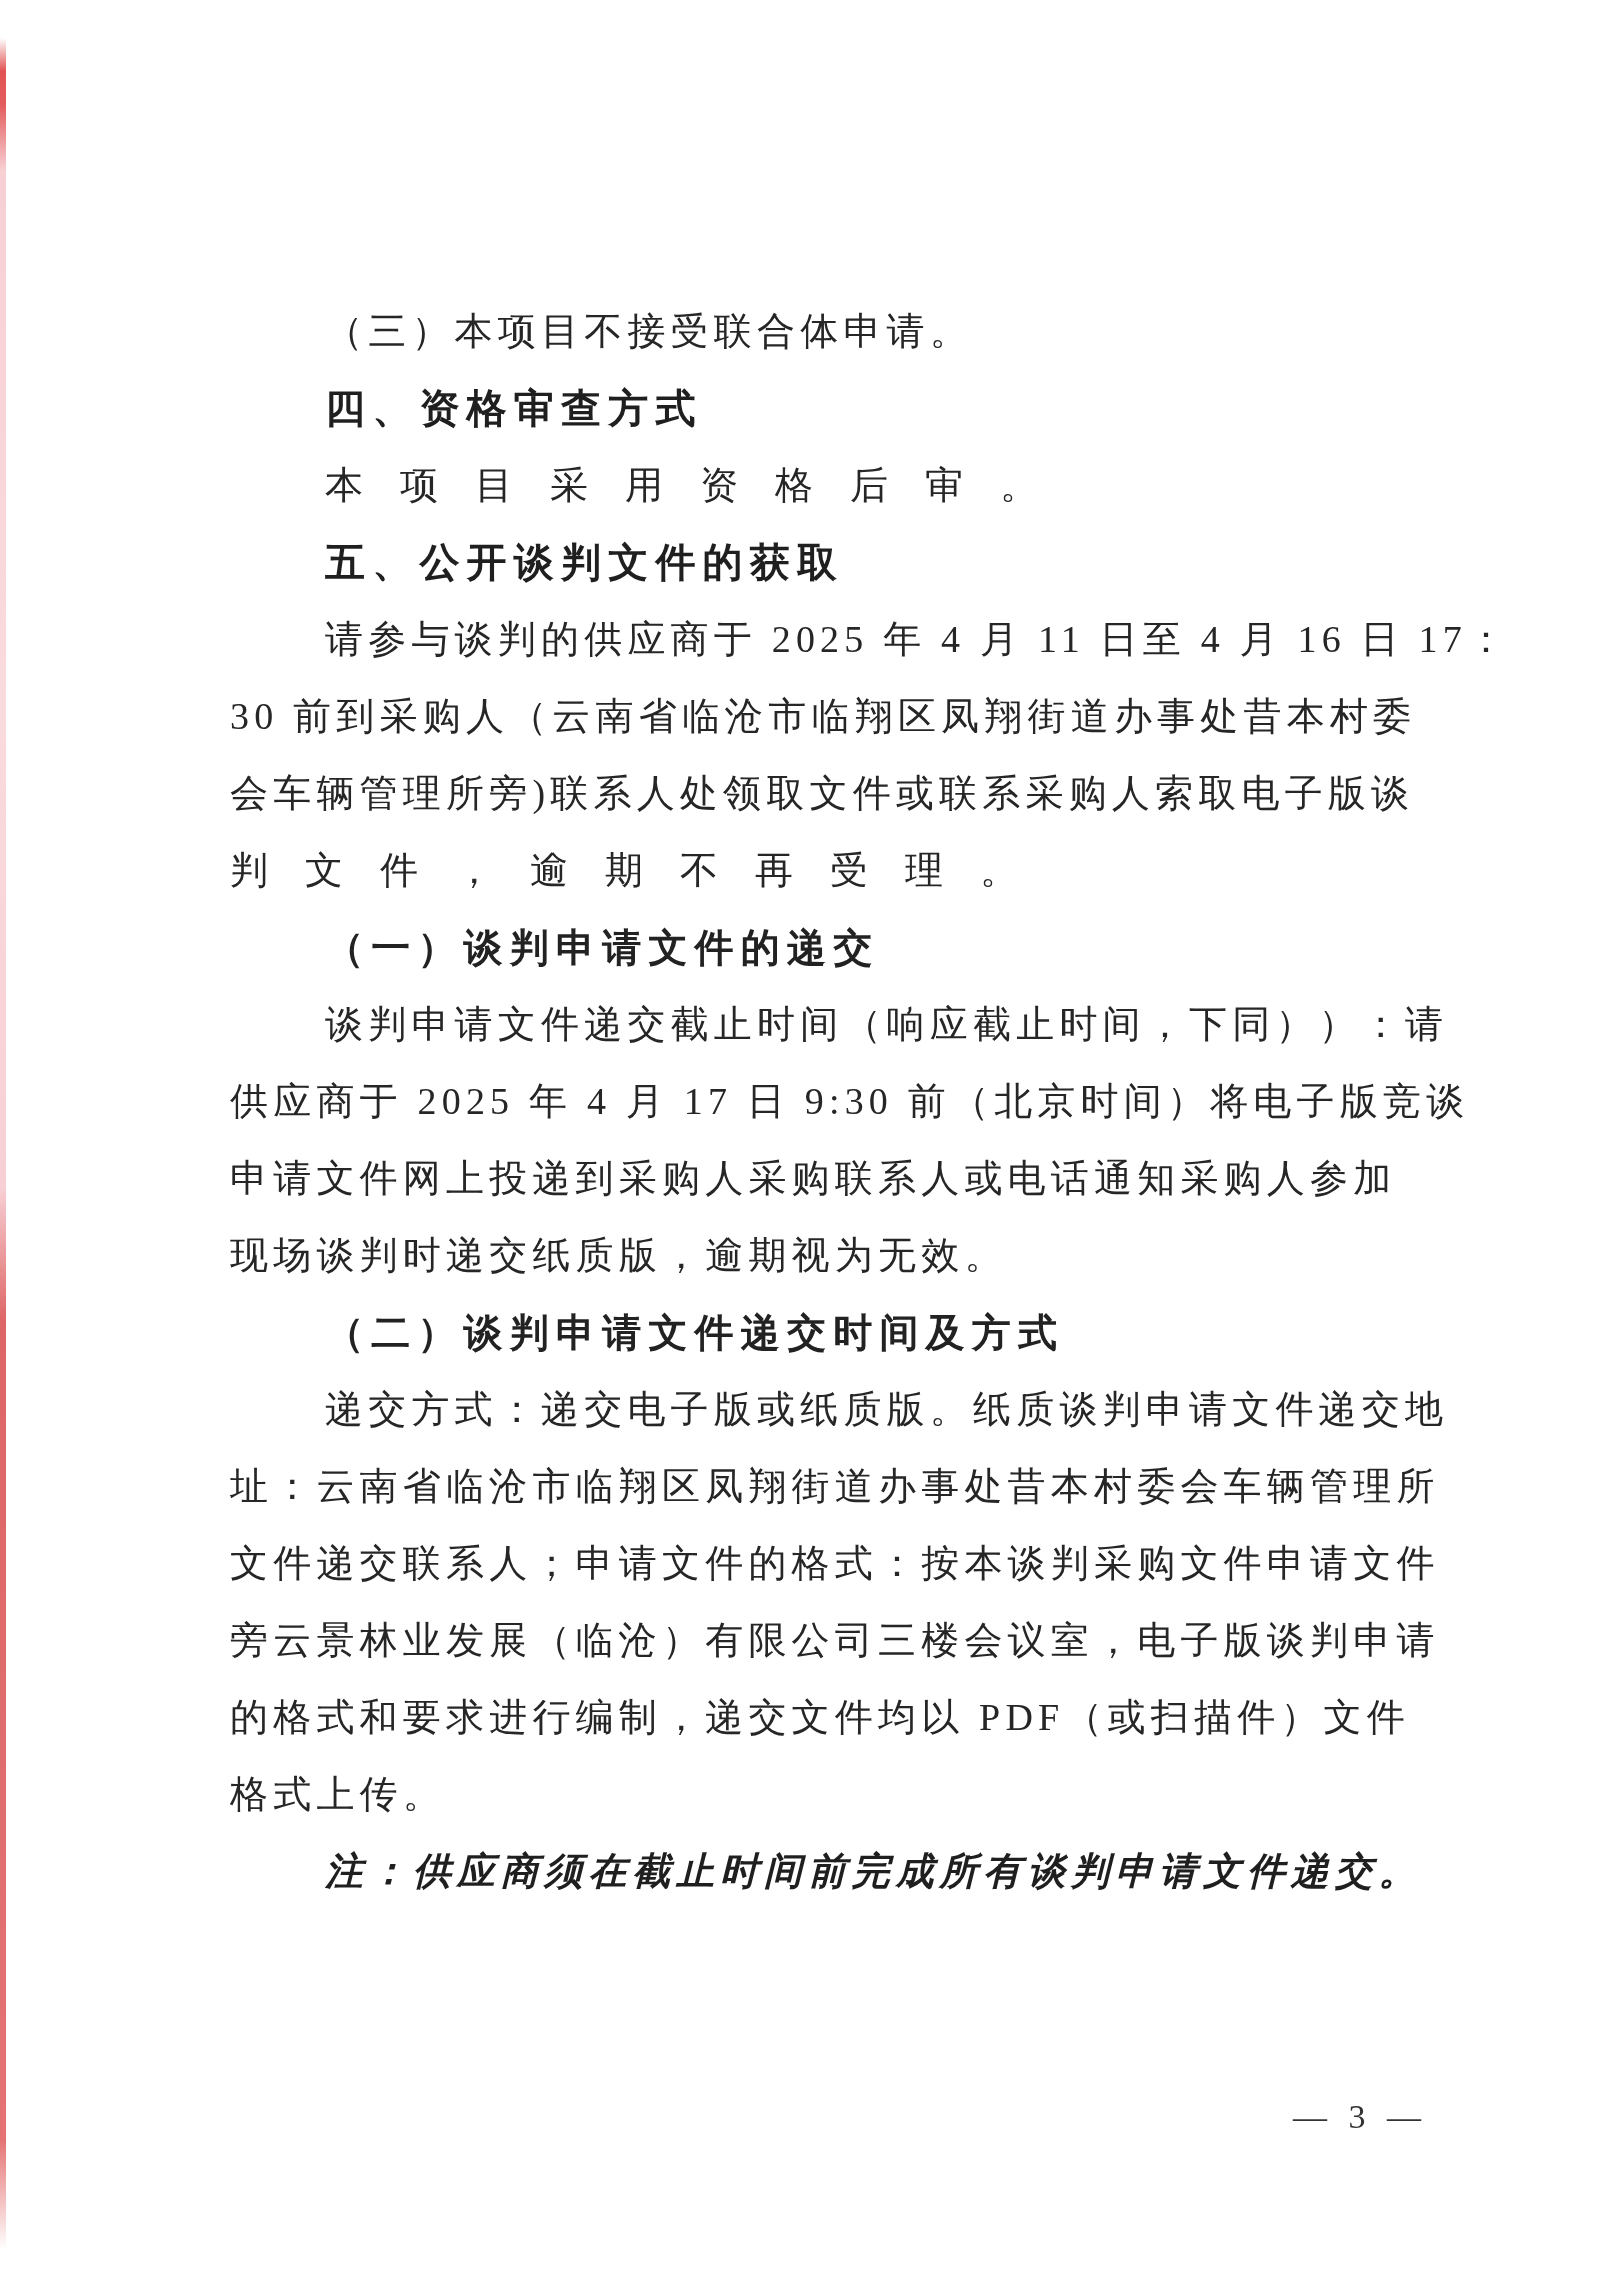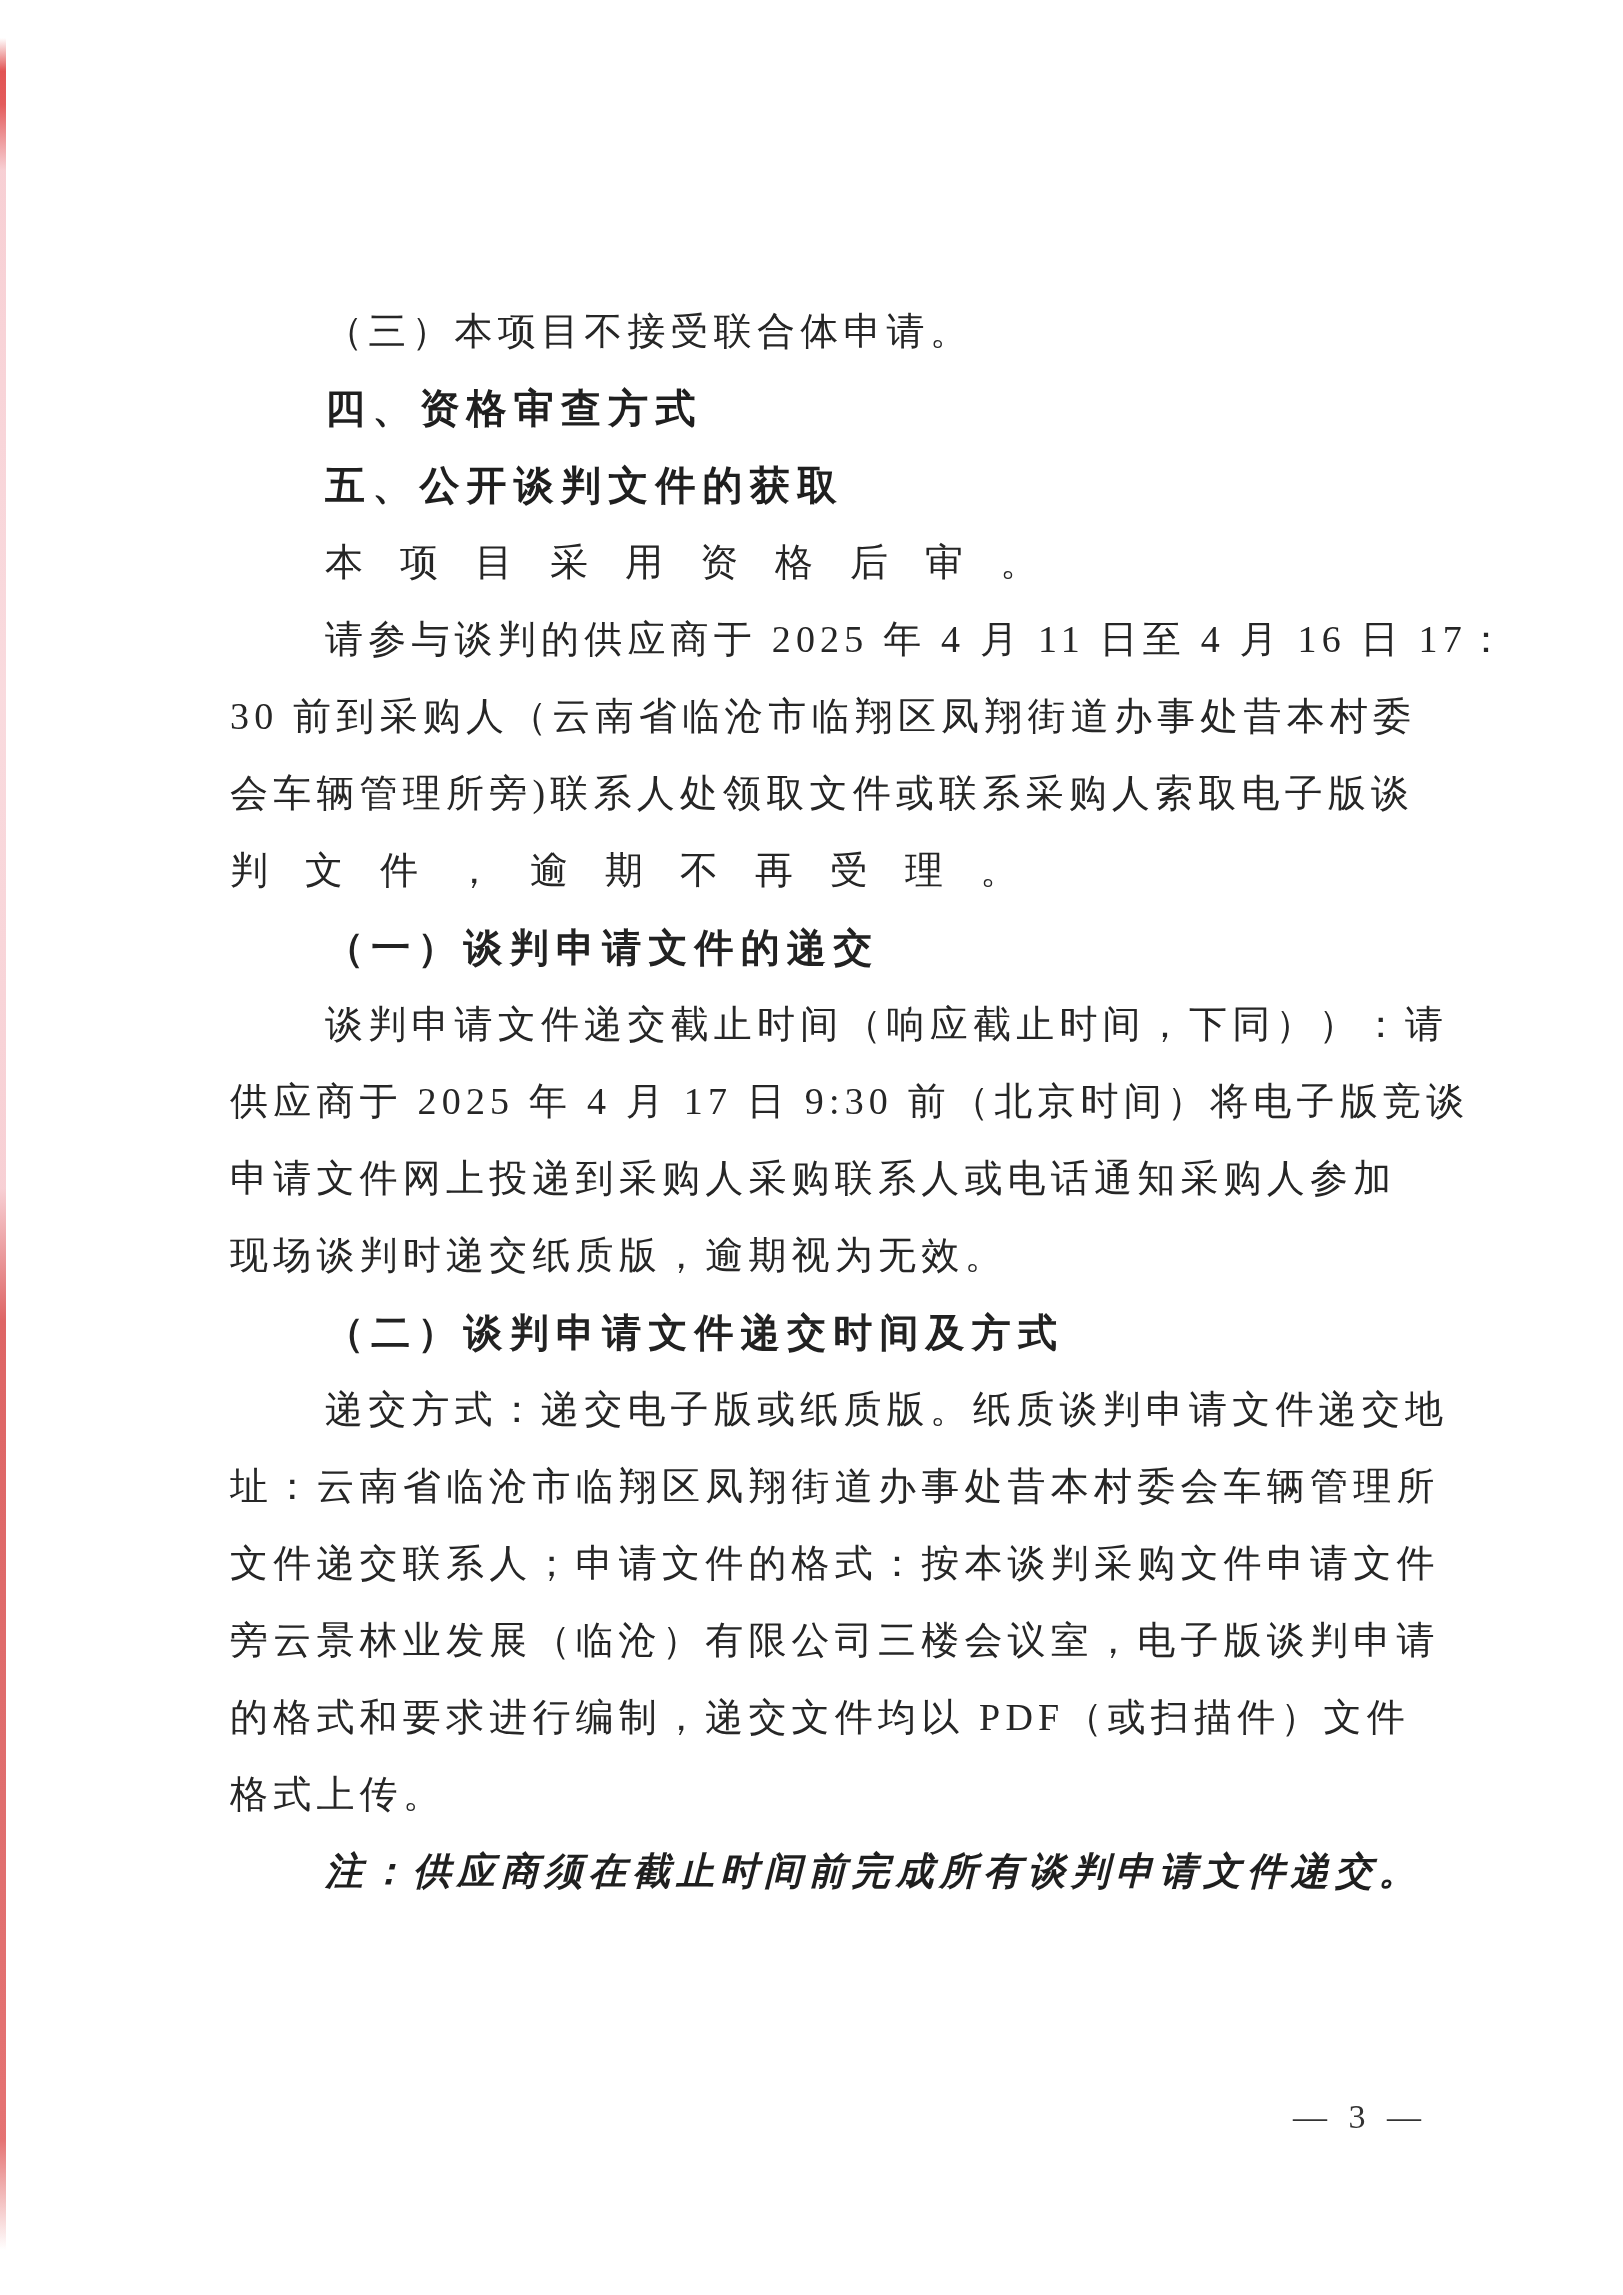--- a/index.html
+++ b/index.html
@@ -81,22 +81,22 @@
 </head>
 <body>
 
 <div class="page">
 
   <div class="scan-streak"></div>
 
   <div class="content">
     <div class="line indent">（三）本项目不接受联合体申请。</div>
     <div class="line indent heading">四、资格审查方式</div>
+    <div class="line indent wide">本项目采用资格后审。</div>
     <div class="line indent heading">五、公开谈判文件的获取</div>
-    <div class="line indent wide">本项目采用资格后审。</div>
     <div class="line indent">请参与谈判的供应商于 2025 年 4 月 11 日至 4 月 16 日 17：</div>
     <div class="line">30 前到采购人（云南省临沧市临翔区凤翔街道办事处昔本村委</div>
     <div class="line">会车辆管理所旁)联系人处领取文件或联系采购人索取电子版谈</div>
     <div class="line wide">判文件，逾期不再受理。</div>
     <div class="line indent subheading">（一）谈判申请文件的递交</div>
     <div class="line indent">谈判申请文件递交截止时间（响应截止时间，下同））：请</div>
     <div class="line">供应商于 2025 年 4 月 17 日 9:30 前（北京时间）将电子版竞谈</div>
     <div class="line">申请文件网上投递到采购人采购联系人或电话通知采购人参加</div>
     <div class="line">现场谈判时递交纸质版，逾期视为无效。</div>
     <div class="line indent subheading">（二）谈判申请文件递交时间及方式</div>

